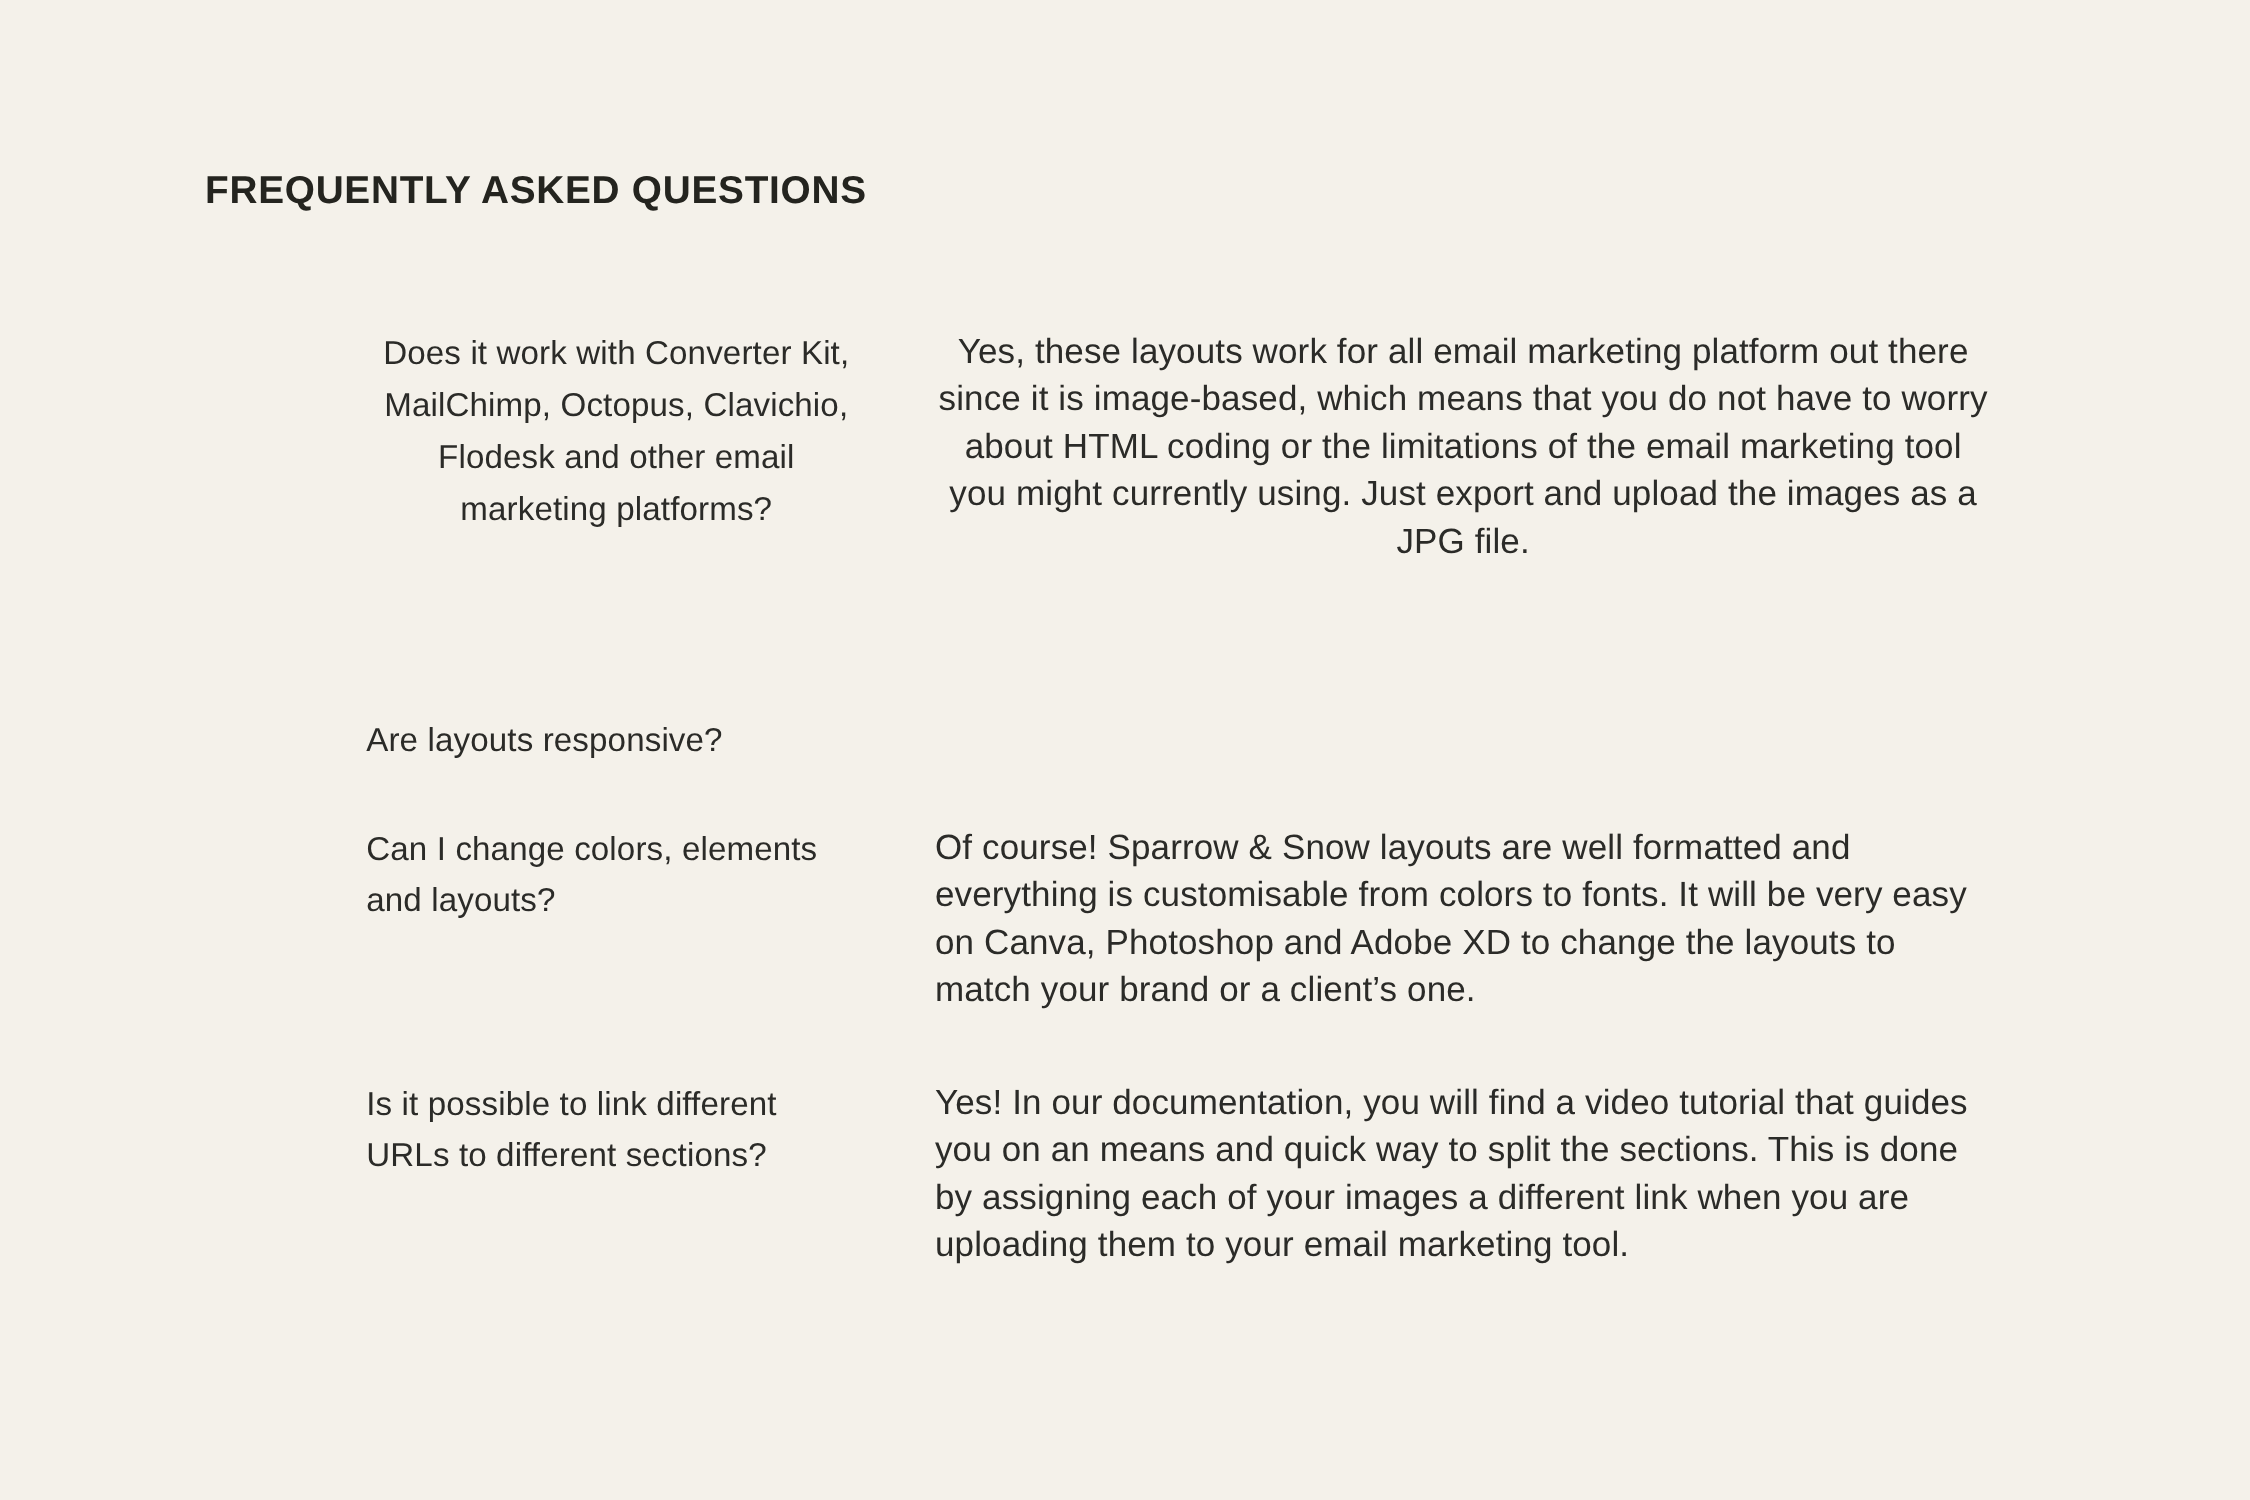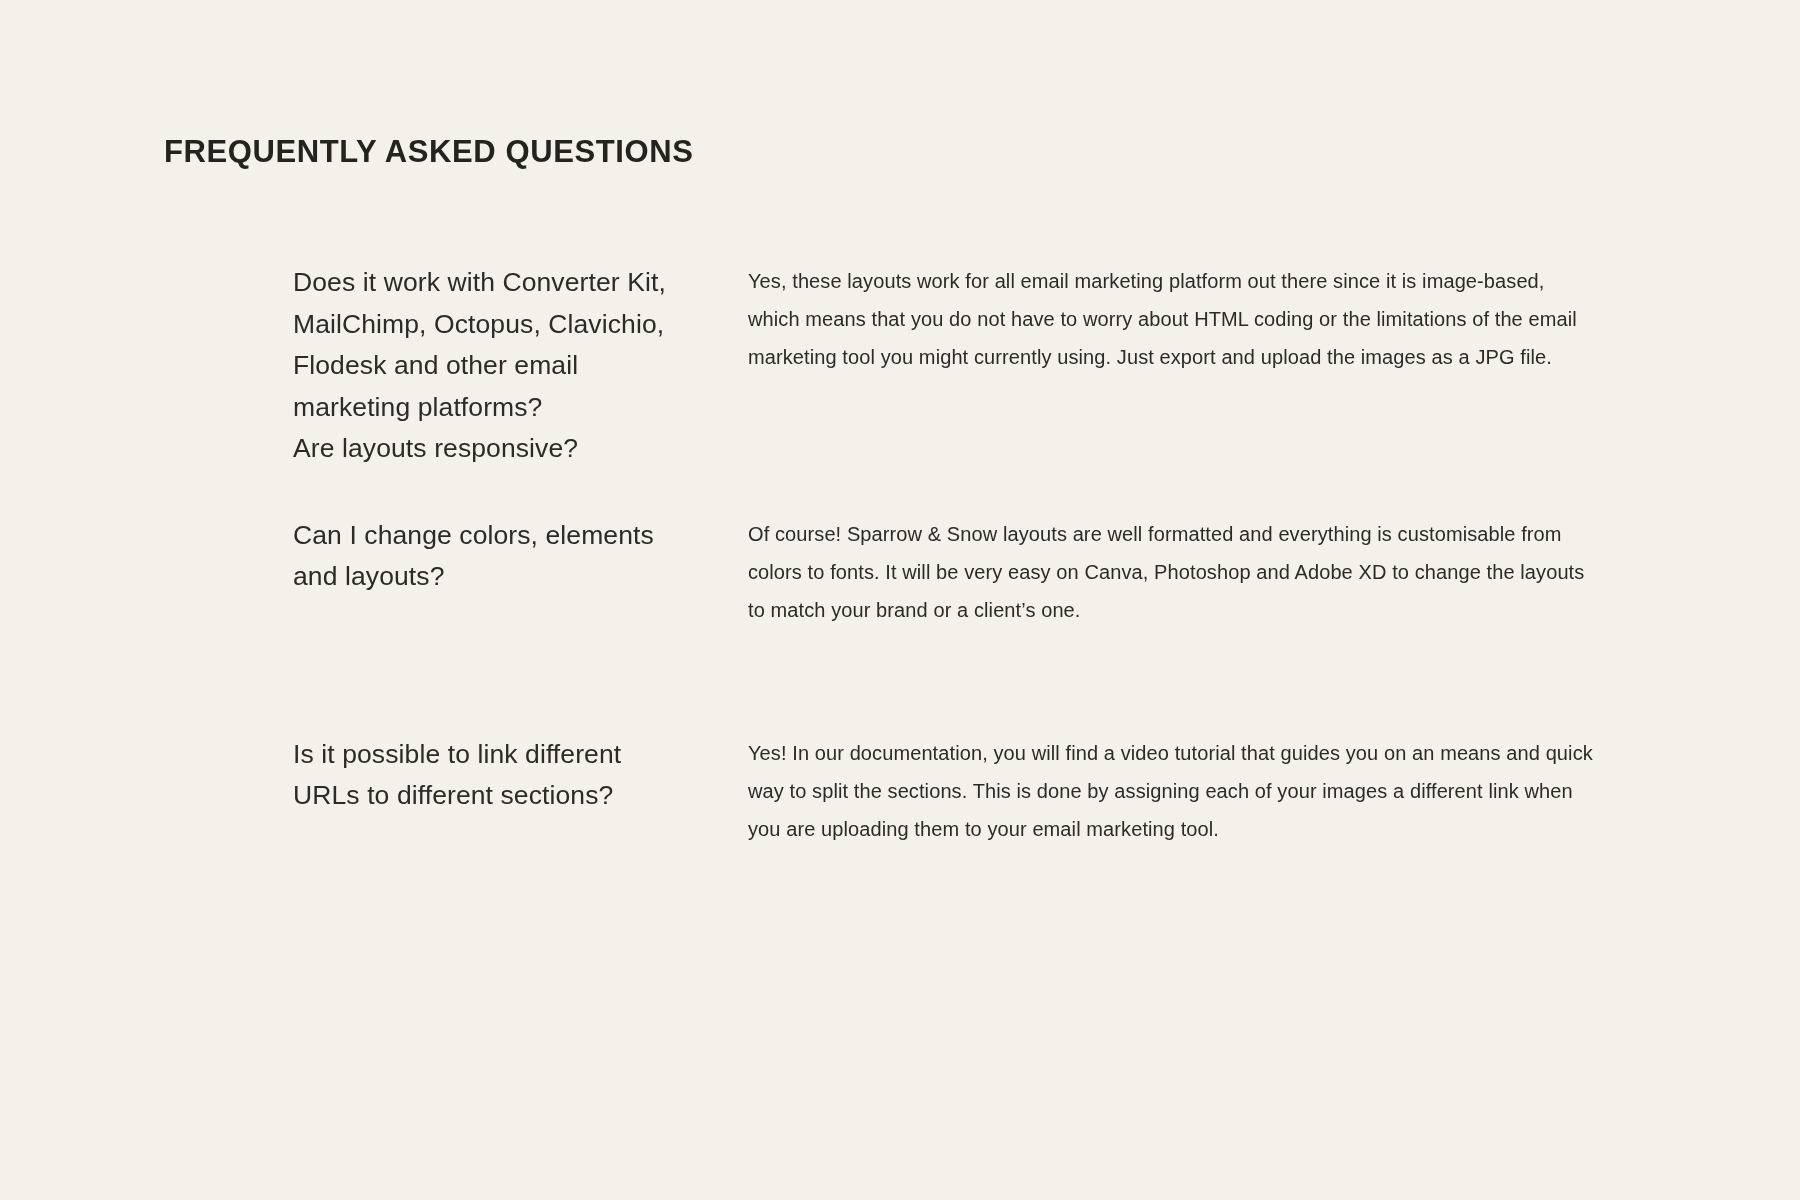--- a/index.html
+++ b/index.html
@@ -56,46 +56,46 @@
     font-size: 26.5px;
     line-height: 41.5px;
     font-weight: 400;
     color: #2B2B28;
     letter-spacing: 0.1px;
   }
 
   .faq-answer {
     flex: 1 1 auto;
     width: 740px;
-    font-size: 20px;
+    font-size: 28px;
     line-height: 38px;
     font-weight: 400;
     color: #2B2B28;
     letter-spacing: 0.1px;
   }
 </style>
 </head>
 <body>
 
 <div class="page">
 
   <h1 class="faq-title">FREQUENTLY ASKED QUESTIONS</h1>
 
   <div class="faq-list">
 
-    <div class="faq-item" style="">
+    <div class="faq-item" style="margin-bottom:120px;text-align:center;">
       <div class="faq-question">Does it work with Converter Kit, MailChimp, Octopus, Clavichio, Flodesk and other email marketing platforms?</div>
       <div class="faq-answer">Yes, these layouts work for all email marketing platform out there since it is image-based, which means that you do not have to worry about HTML coding or the limitations of the email marketing tool you might currently using. Just export and upload the images as a JPG file.</div>
     </div>
 
     <div class="faq-item" style="margin-bottom:45px;">
       <div class="faq-question">Are layouts responsive?</div>
     </div>
 
-    <div class="faq-item" style="margin-bottom:105px;">
+    <div class="faq-item" style="margin-bottom:52px;">
       <div class="faq-question">Can I change colors, elements and layouts?</div>
       <div class="faq-answer">Of course! Sparrow &amp; Snow layouts are well formatted and everything is customisable from colors to fonts. It will be very easy on Canva, Photoshop and Adobe XD to change the layouts to match your brand or a client’s one.</div>
     </div>
 
     <div class="faq-item">
       <div class="faq-question">Is it possible to link different URLs to different sections?</div>
       <div class="faq-answer">Yes! In our documentation, you will find a video tutorial that guides you on an means and quick way to split the sections. This is done by assigning each of your images a different link when you are uploading them to your email marketing tool.</div>
     </div>
 
   </div>

